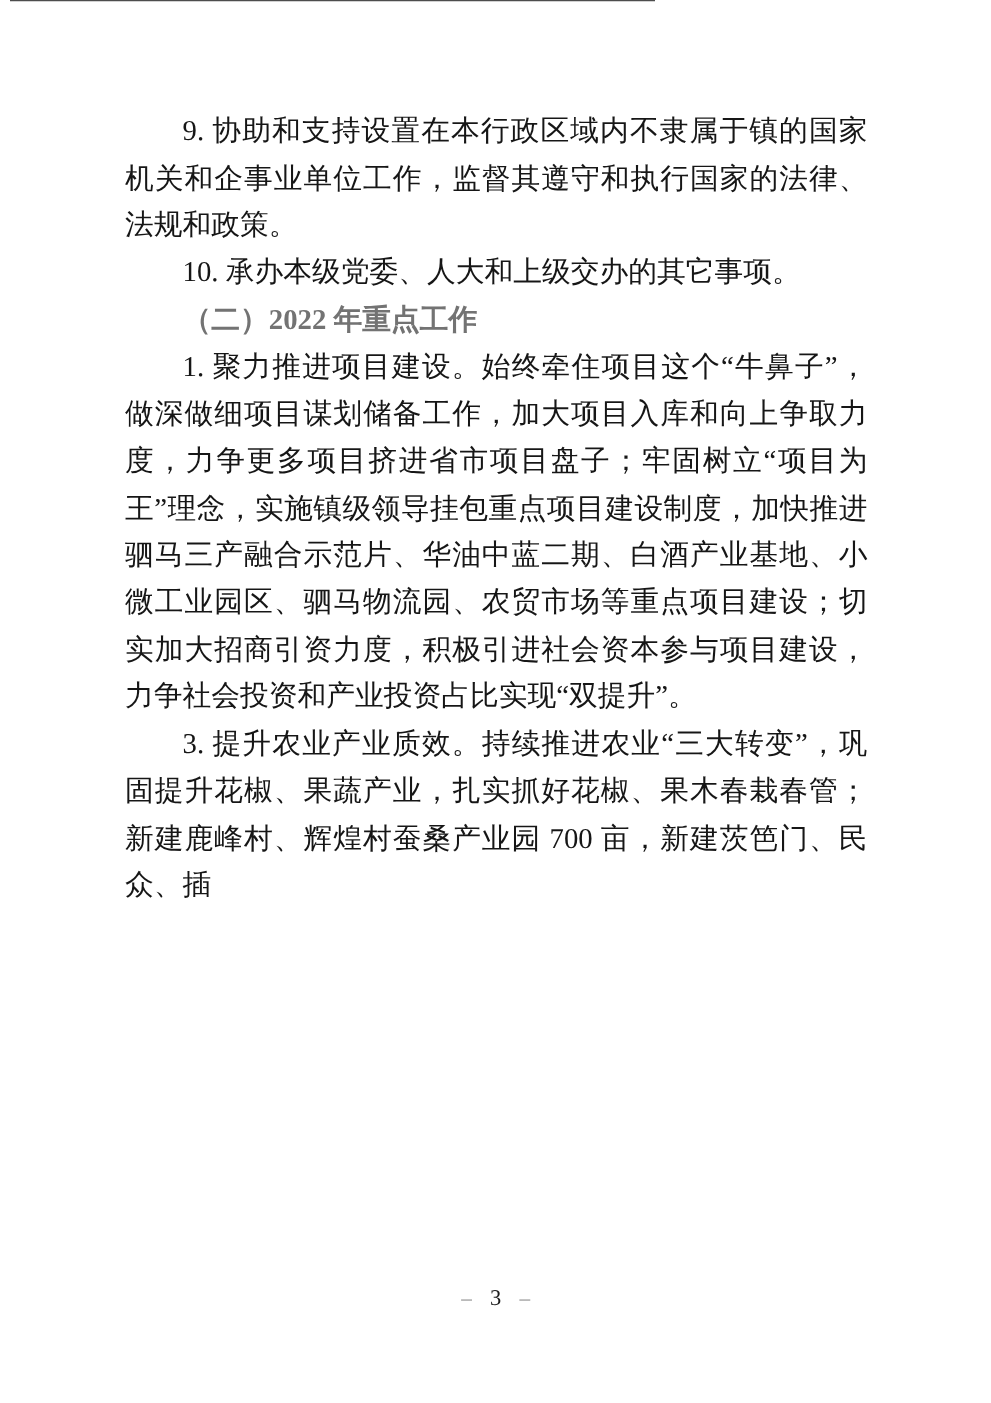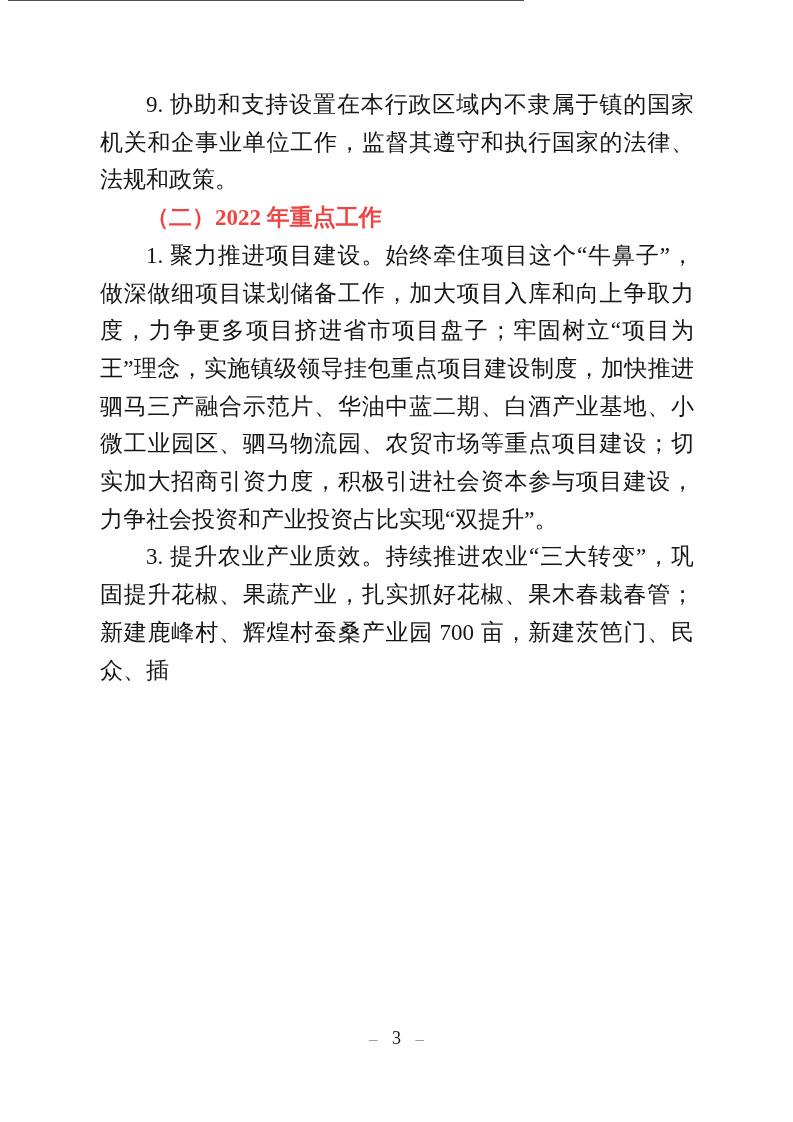--- a/index.html
+++ b/index.html
@@ -35,21 +35,21 @@
     margin: 0;
     font-size: 23px;
     line-height: 37.7px;
     color: #161616;
     text-align: justify;
     text-indent: 2em;
     word-break: break-all;
   }
   .heading {
     font-weight: bold;
-    color: #ef4444;
+    color: #737373;
   }
   .page-footer {
     position: absolute;
     top: 1026px;
     left: 0;
     width: 793px;
     text-align: center;
     font-size: 18px;
     line-height: 24px;
     color: #222222;
@@ -65,20 +65,21 @@
 </style>
 </head>
 <body>
 
 <div class="page">
 
   <div class="scan-edge"></div>
 
   <main class="content">
     <p class="para">9. 协助和支持设置在本行政区域内不隶属于镇的国家机关和企事业单位工作，监督其遵守和执行国家的法律、法规和政策。</p>
+    <p class="para">10. 承办本级党委、人大和上级交办的其它事项。</p>
     <p class="para heading">（二）2022 年重点工作</p>
     <p class="para">1. 聚力推进项目建设。始终牵住项目这个“牛鼻子”，做深做细项目谋划储备工作，加大项目入库和向上争取力度，力争更多项目挤进省市项目盘子；牢固树立“项目为王”理念，实施镇级领导挂包重点项目建设制度，加快推进驷马三产融合示范片、华油中蓝二期、白酒产业基地、小微工业园区、驷马物流园、农贸市场等重点项目建设；切实加大招商引资力度，积极引进社会资本参与项目建设，力争社会投资和产业投资占比实现“双提升”。</p>
     <p class="para">3. 提升农业产业质效。持续推进农业“三大转变”，巩固提升花椒、果蔬产业，扎实抓好花椒、果木春栽春管；新建鹿峰村、辉煌村蚕桑产业园 700 亩，新建茨笆门、民众、插</p>
   </main>
 
   <footer class="page-footer">
     <span class="footer-dash">–</span>
     <span class="footer-num">3</span>
     <span class="footer-dash">–</span>
   </footer>

